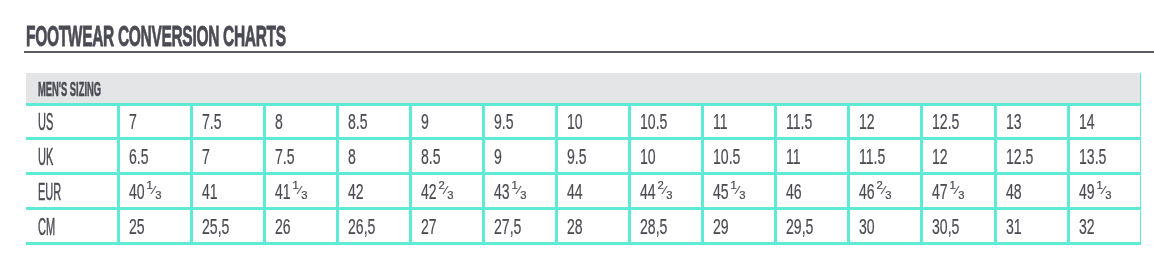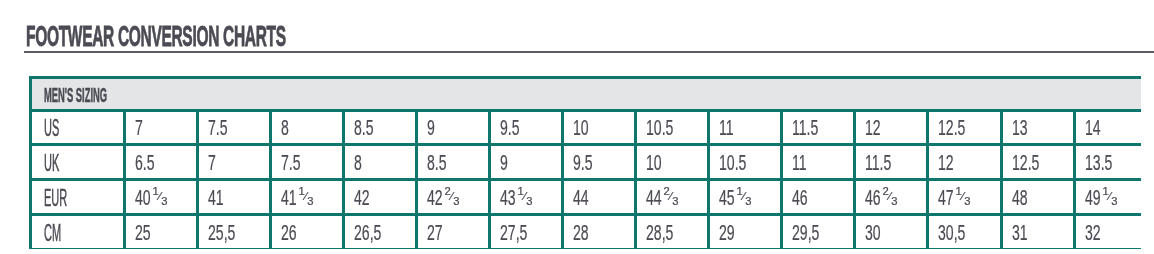--- a/index.html
+++ b/index.html
@@ -1,21 +1,21 @@
 <!DOCTYPE html>
 <html><head>
 <meta charset="utf-8">
 <style>
 html,body{margin:0;padding:0;background:#ffffff;width:1154px;height:254px;overflow:hidden;}
 body{font-family:"Liberation Sans",sans-serif;-webkit-font-smoothing:antialiased;}
 .page{position:relative;width:1154px;height:211px;background:#fff;}
 .title{position:absolute;left:26px;top:22px;font-size:29px;line-height:29px;font-weight:bold;color:#4b4b54;white-space:nowrap;transform:scaleX(0.535);transform-origin:left top;-webkit-text-stroke:0.78px #4b4b54;letter-spacing:-0.6px;}
 .rule{position:absolute;left:24px;top:51px;width:1130px;height:2px;background:#5a5a61;}
 .tblwrap{position:absolute;left:26px;top:73px;width:1115px;height:176px;overflow:hidden;}
-table{position:absolute;left:-3px;top:-3px;border-collapse:separate;border-spacing:3px;width:1120px;table-layout:fixed;margin:6px;background:#0f766e;}
+table{position:absolute;left:-3px;top:-3px;border-collapse:separate;border-spacing:3px;width:1120px;table-layout:fixed;margin:0;background:#5eead4;}
 col.lbl{width:90.5px;}
 col.dat{width:70px;}
 td{background:#fff;height:31.95px;padding:2px 0 0 9px;vertical-align:middle;color:#4b4b54;font-size:22.5px;line-height:1;box-sizing:border-box;-webkit-text-stroke:0.22px #4b4b54;}
 td.lbl{font-weight:normal;font-size:23.2px;padding-left:12px;-webkit-text-stroke:0.5px #4b4b54;}
 tr.sect td{background:#e4e5e7;font-weight:bold;font-size:19.3px;height:29.5px;padding:3px 0 0 12px;-webkit-text-stroke:0.55px #4b4b54;}
 .cnd{display:inline-block;transform:scaleX(0.625);transform-origin:left center;white-space:nowrap;}
 .fr{display:inline-block;font-size:0.45em;position:relative;transform:scaleX(1.78);transform-origin:left center;margin-left:2.6px;letter-spacing:0.02em;}
 .fr .n{position:relative;top:-0.95em;}
 .fr .sl{position:relative;top:-0.5em;font-size:1.02em;margin:0 0.01em;}
 .fr .d{position:relative;top:-0.05em;}

